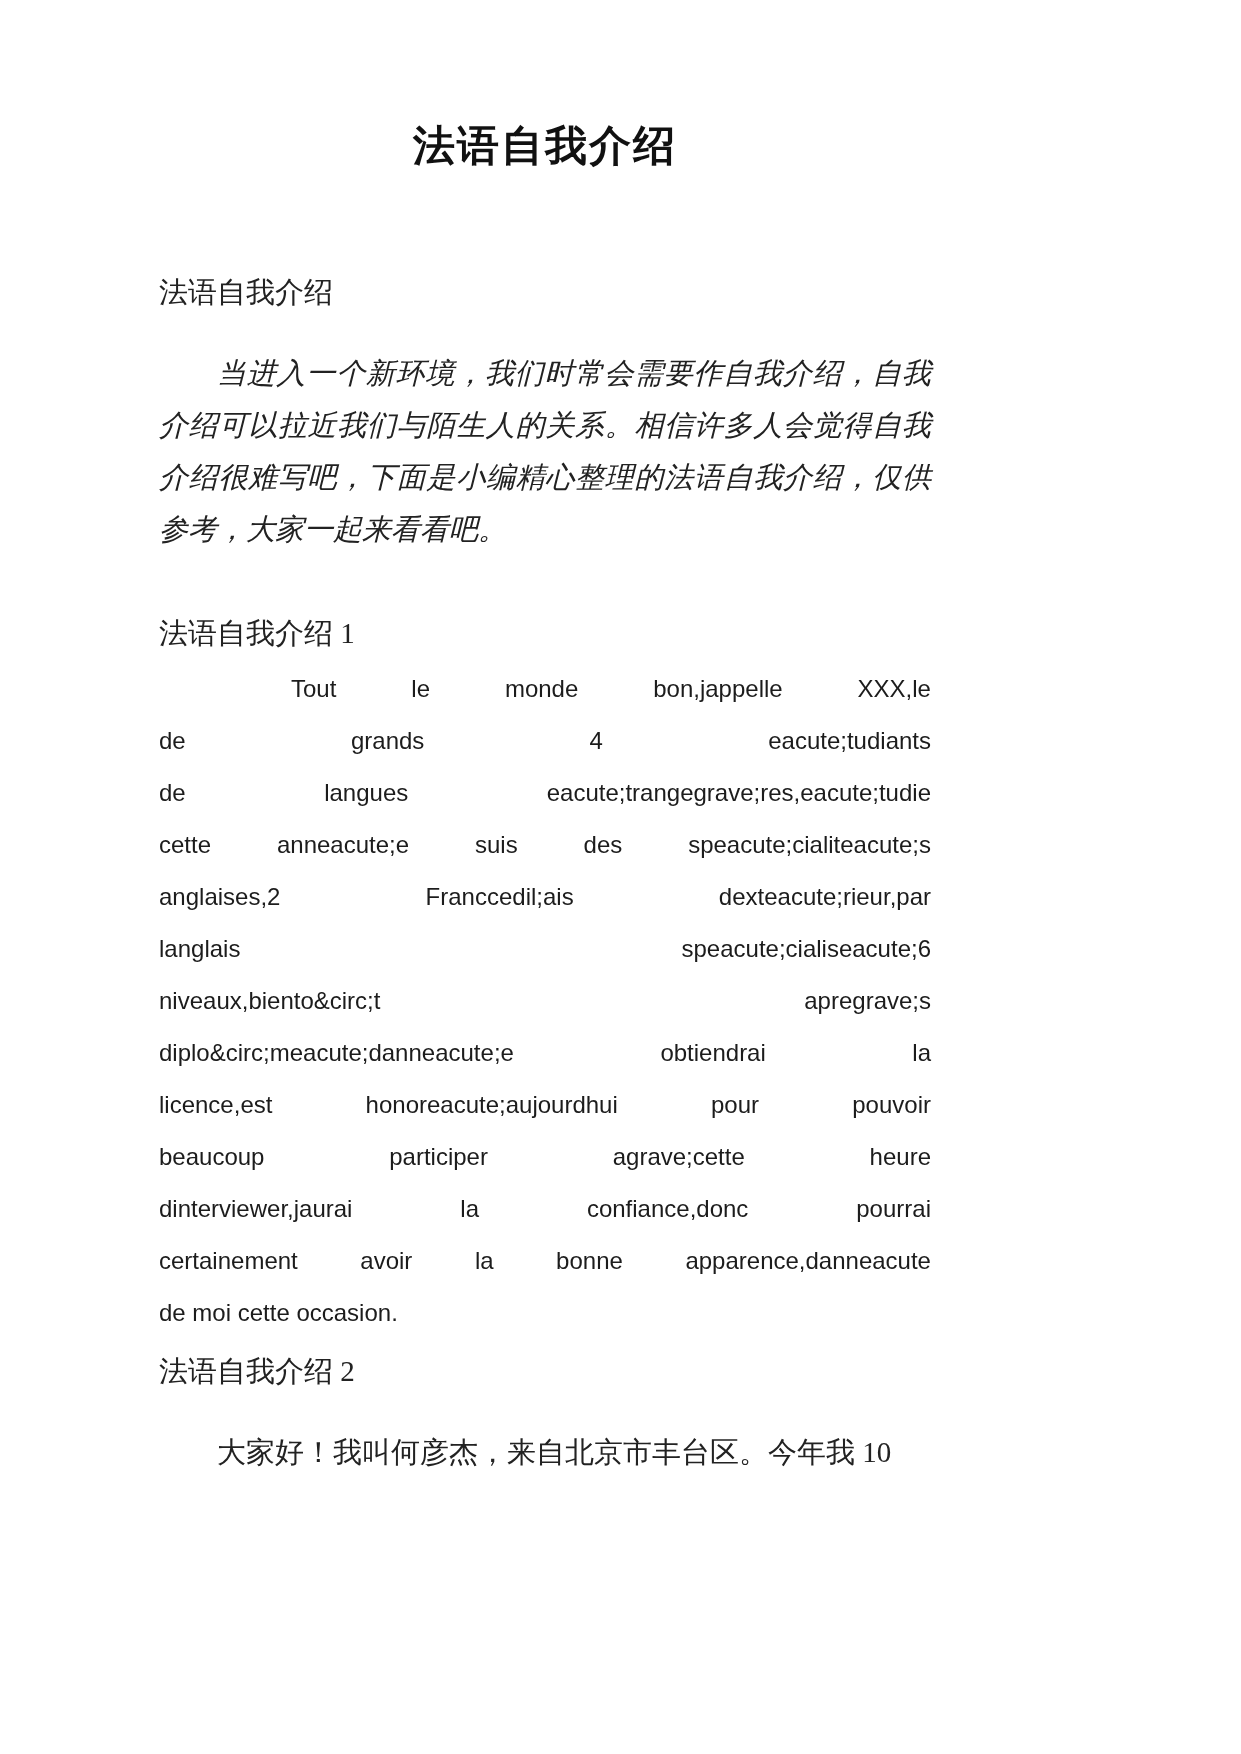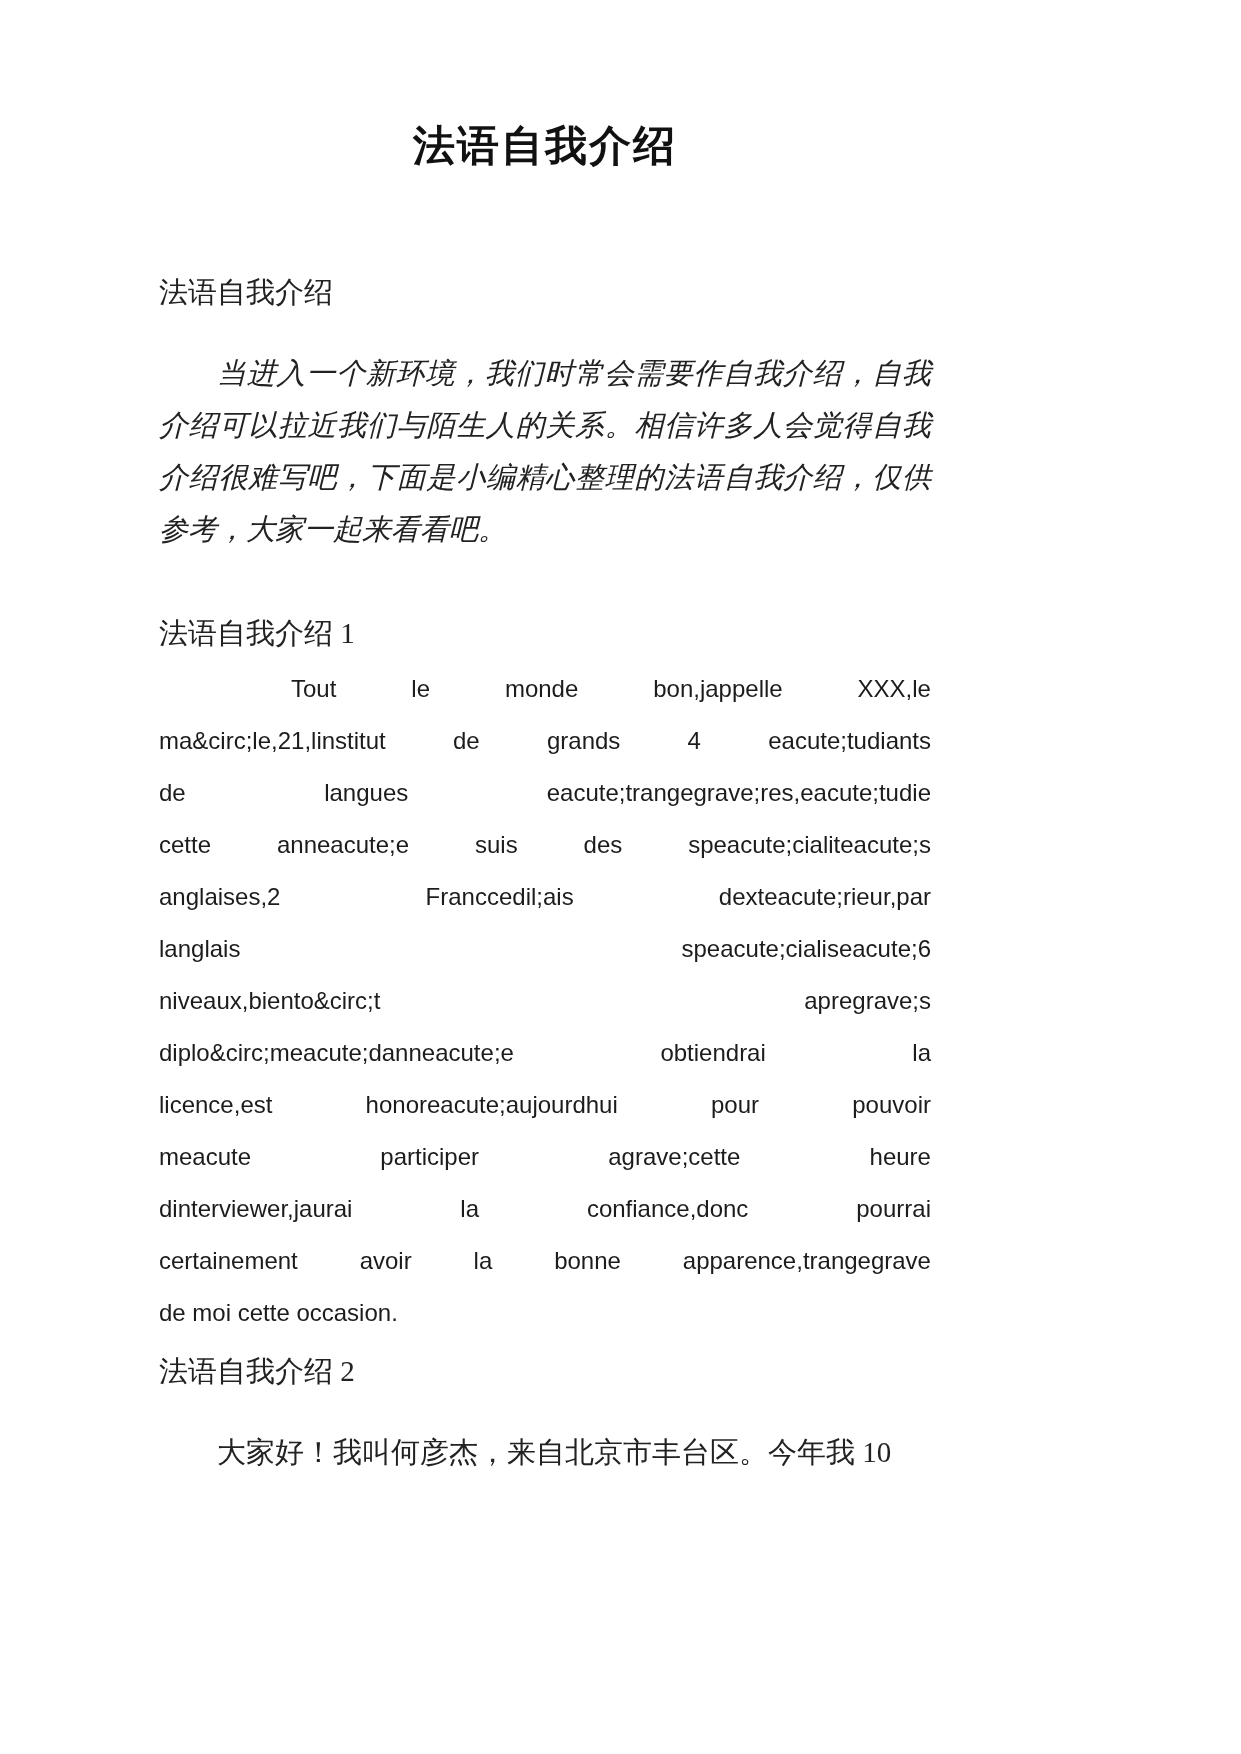--- a/index.html
+++ b/index.html
@@ -82,31 +82,31 @@
   <h1 class="doc-title">法语自我介绍</h1>
 
   <div class="cjk sub-heading">法语自我介绍</div>
 
   <p class="cjk intro-para">当进入一个新环境，我们时常会需要作自我介绍，自我介绍可以拉近我们与陌生人的关系。相信许多人会觉得自我介绍很难写吧，下面是小编精心整理的法语自我介绍，仅供参考，大家一起来看看吧。</p>
 
   <div class="cjk sub-heading section1-heading">法语自我介绍 1</div>
 
   <div class="french">
       <div class="fline first"><span>Tout</span><span>le</span><span>monde</span><span>bon,jappelle</span><span>XXX,le</span></div>
-      <div class="fline"><span>ma&amp;circ;le,21,linstitut</span><span>de</span><span>grands</span><span>4</span><span>eacute;tudiants</span></div>
+      <div class="fline"><span>de</span><span>grands</span><span>4</span><span>eacute;tudiants</span></div>
       <div class="fline"><span>de</span><span>langues</span><span>eacute;trangegrave;res,eacute;tudie</span></div>
       <div class="fline"><span>cette</span><span>anneacute;e</span><span>suis</span><span>des</span><span>speacute;cialiteacute;s</span></div>
       <div class="fline"><span>anglaises,2</span><span>Franccedil;ais</span><span>dexteacute;rieur,par</span></div>
       <div class="fline"><span>langlais</span><span>speacute;cialiseacute;6</span></div>
       <div class="fline"><span>niveaux,biento&amp;circ;t</span><span>apregrave;s</span></div>
       <div class="fline"><span>diplo&amp;circ;meacute;danneacute;e</span><span>obtiendrai</span><span>la</span></div>
       <div class="fline"><span>licence,est</span><span>honoreacute;aujourdhui</span><span>pour</span><span>pouvoir</span></div>
-      <div class="fline"><span>meacute</span><span>participer</span><span>agrave;cette</span><span>heure</span></div>
+      <div class="fline"><span>beaucoup</span><span>participer</span><span>agrave;cette</span><span>heure</span></div>
       <div class="fline"><span>dinterviewer,jaurai</span><span>la</span><span>confiance,donc</span><span>pourrai</span></div>
-      <div class="fline"><span>certainement</span><span>avoir</span><span>la</span><span>bonne</span><span>apparence,trangegrave</span></div>
+      <div class="fline"><span>certainement</span><span>avoir</span><span>la</span><span>bonne</span><span>apparence,danneacute</span></div>
       <div class="fline last">de moi cette occasion.</div>
     </div>
 
   <div class="cjk sub-heading section2-heading">法语自我介绍 2</div>
 
   <p class="cjk closing-para">大家好！我叫何彦杰，来自北京市丰台区。今年我 10</p>
 
 </div>
 
 </body></html>

